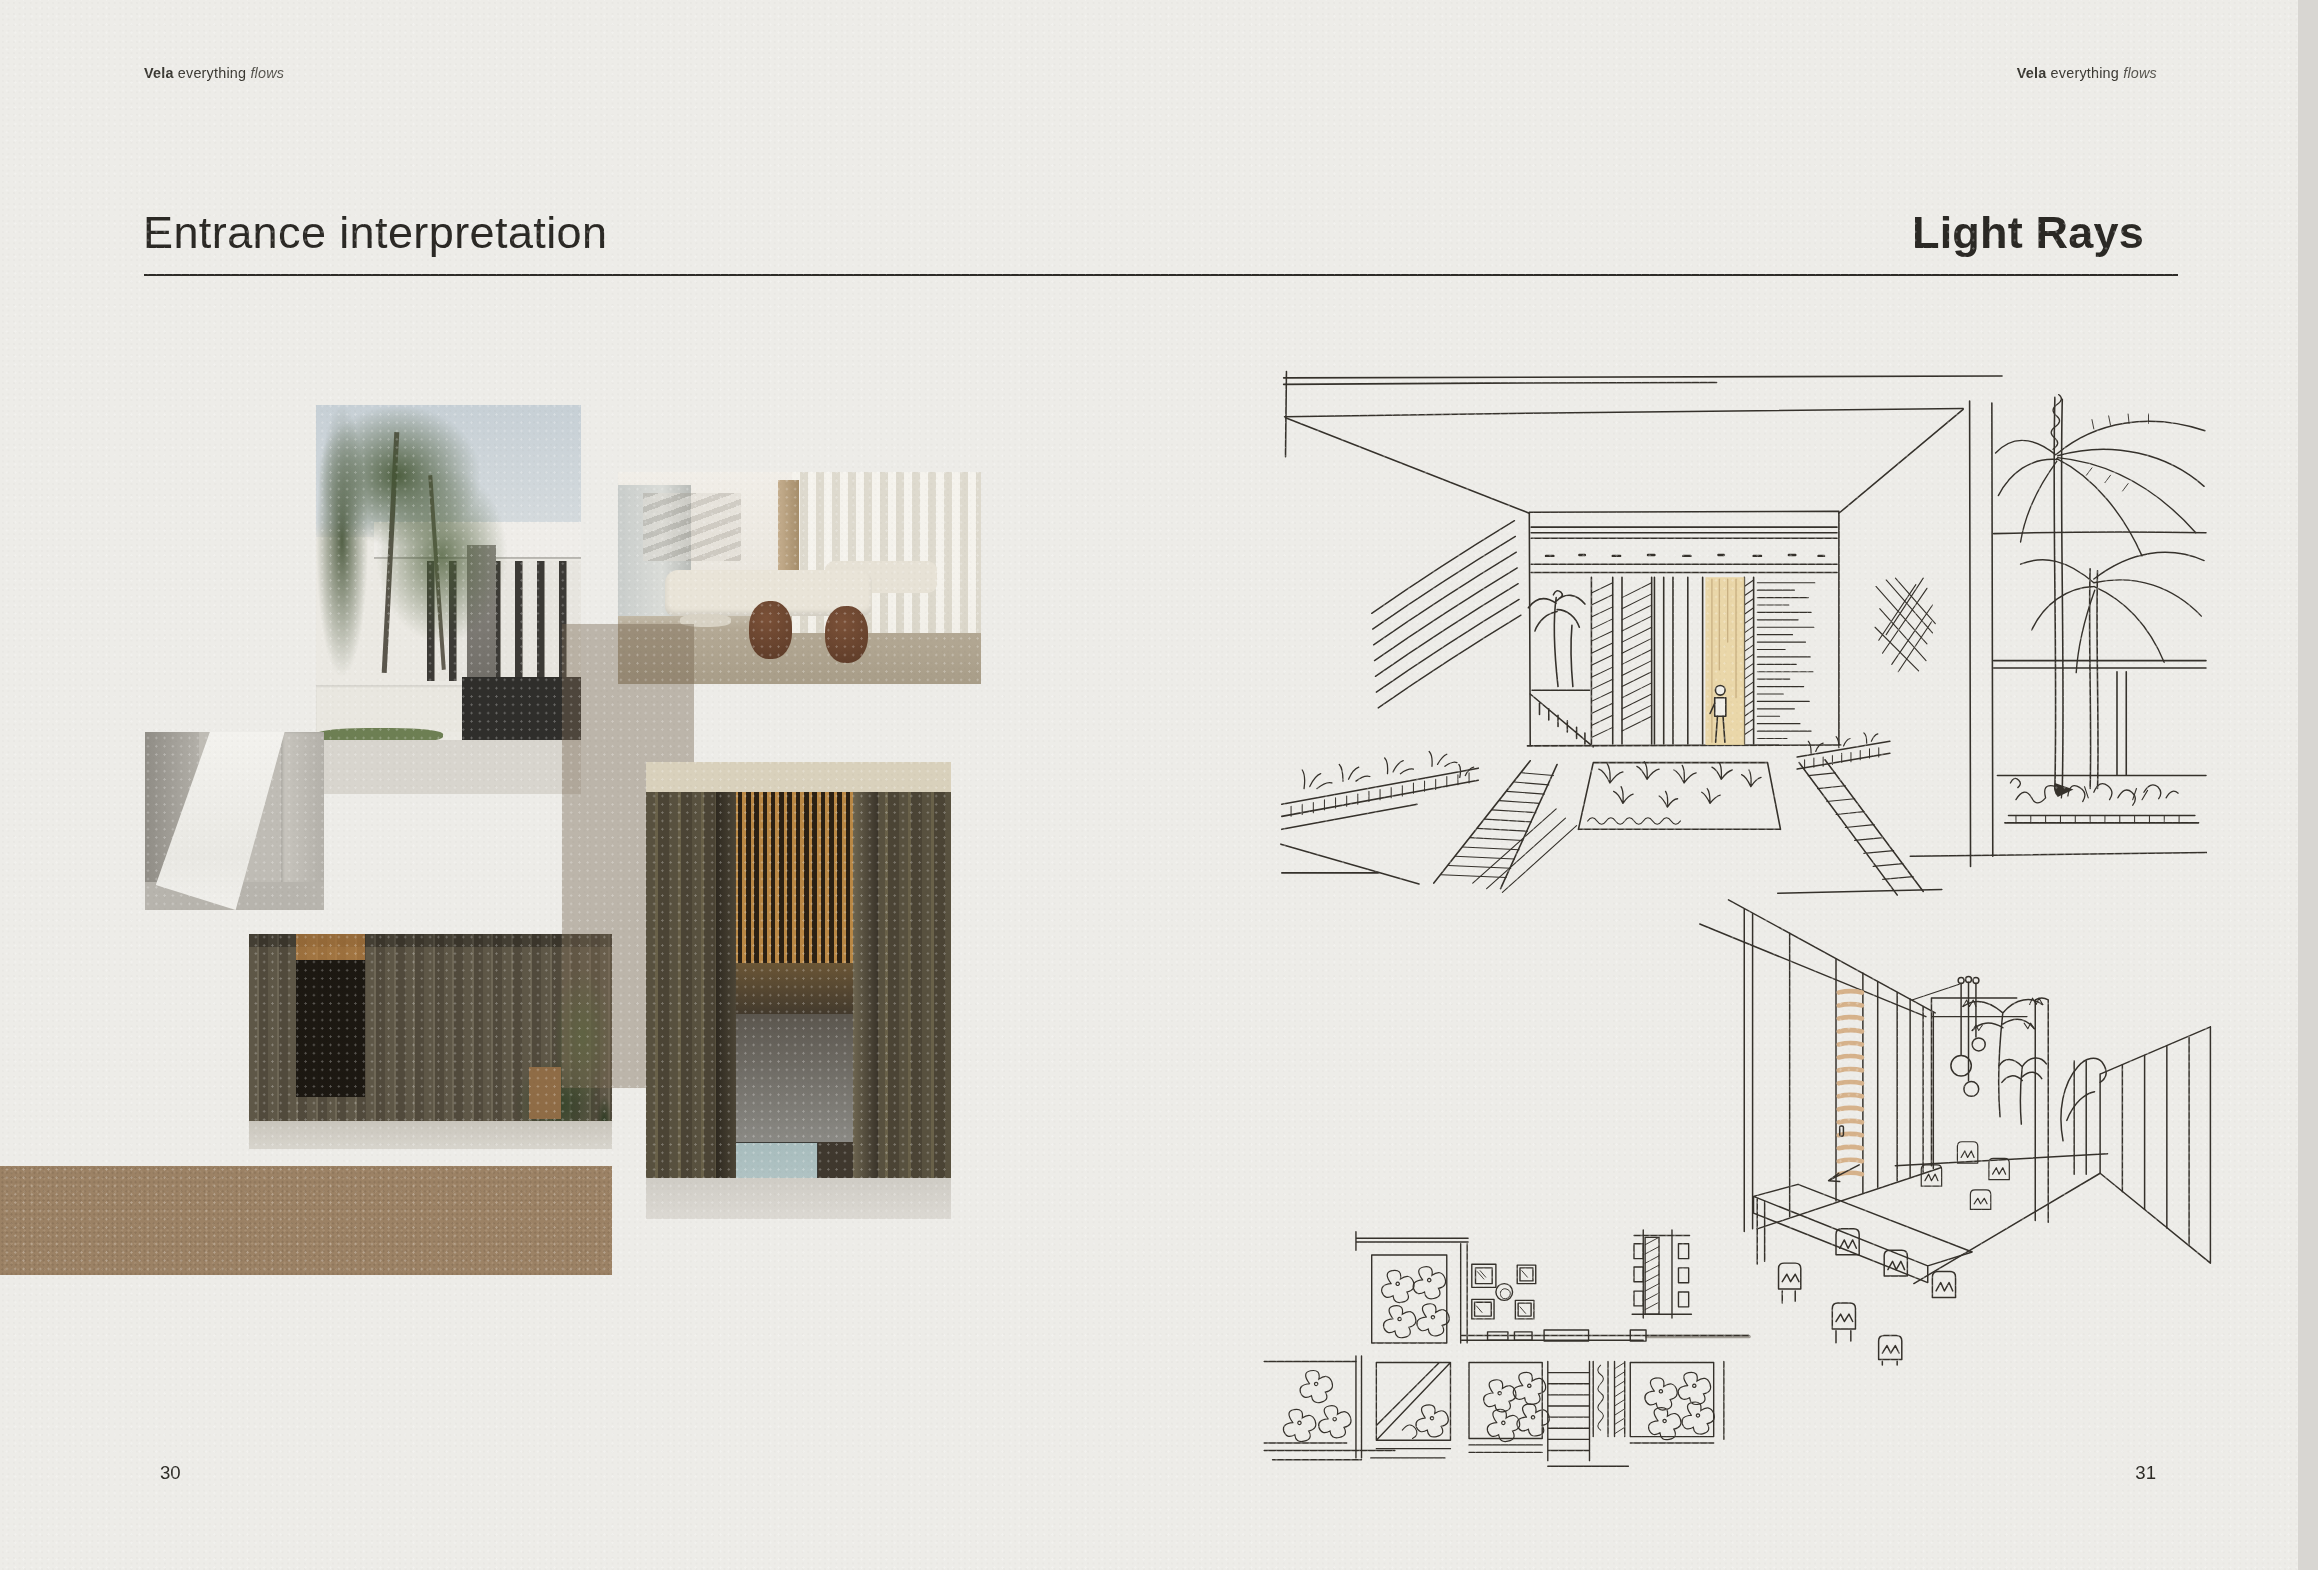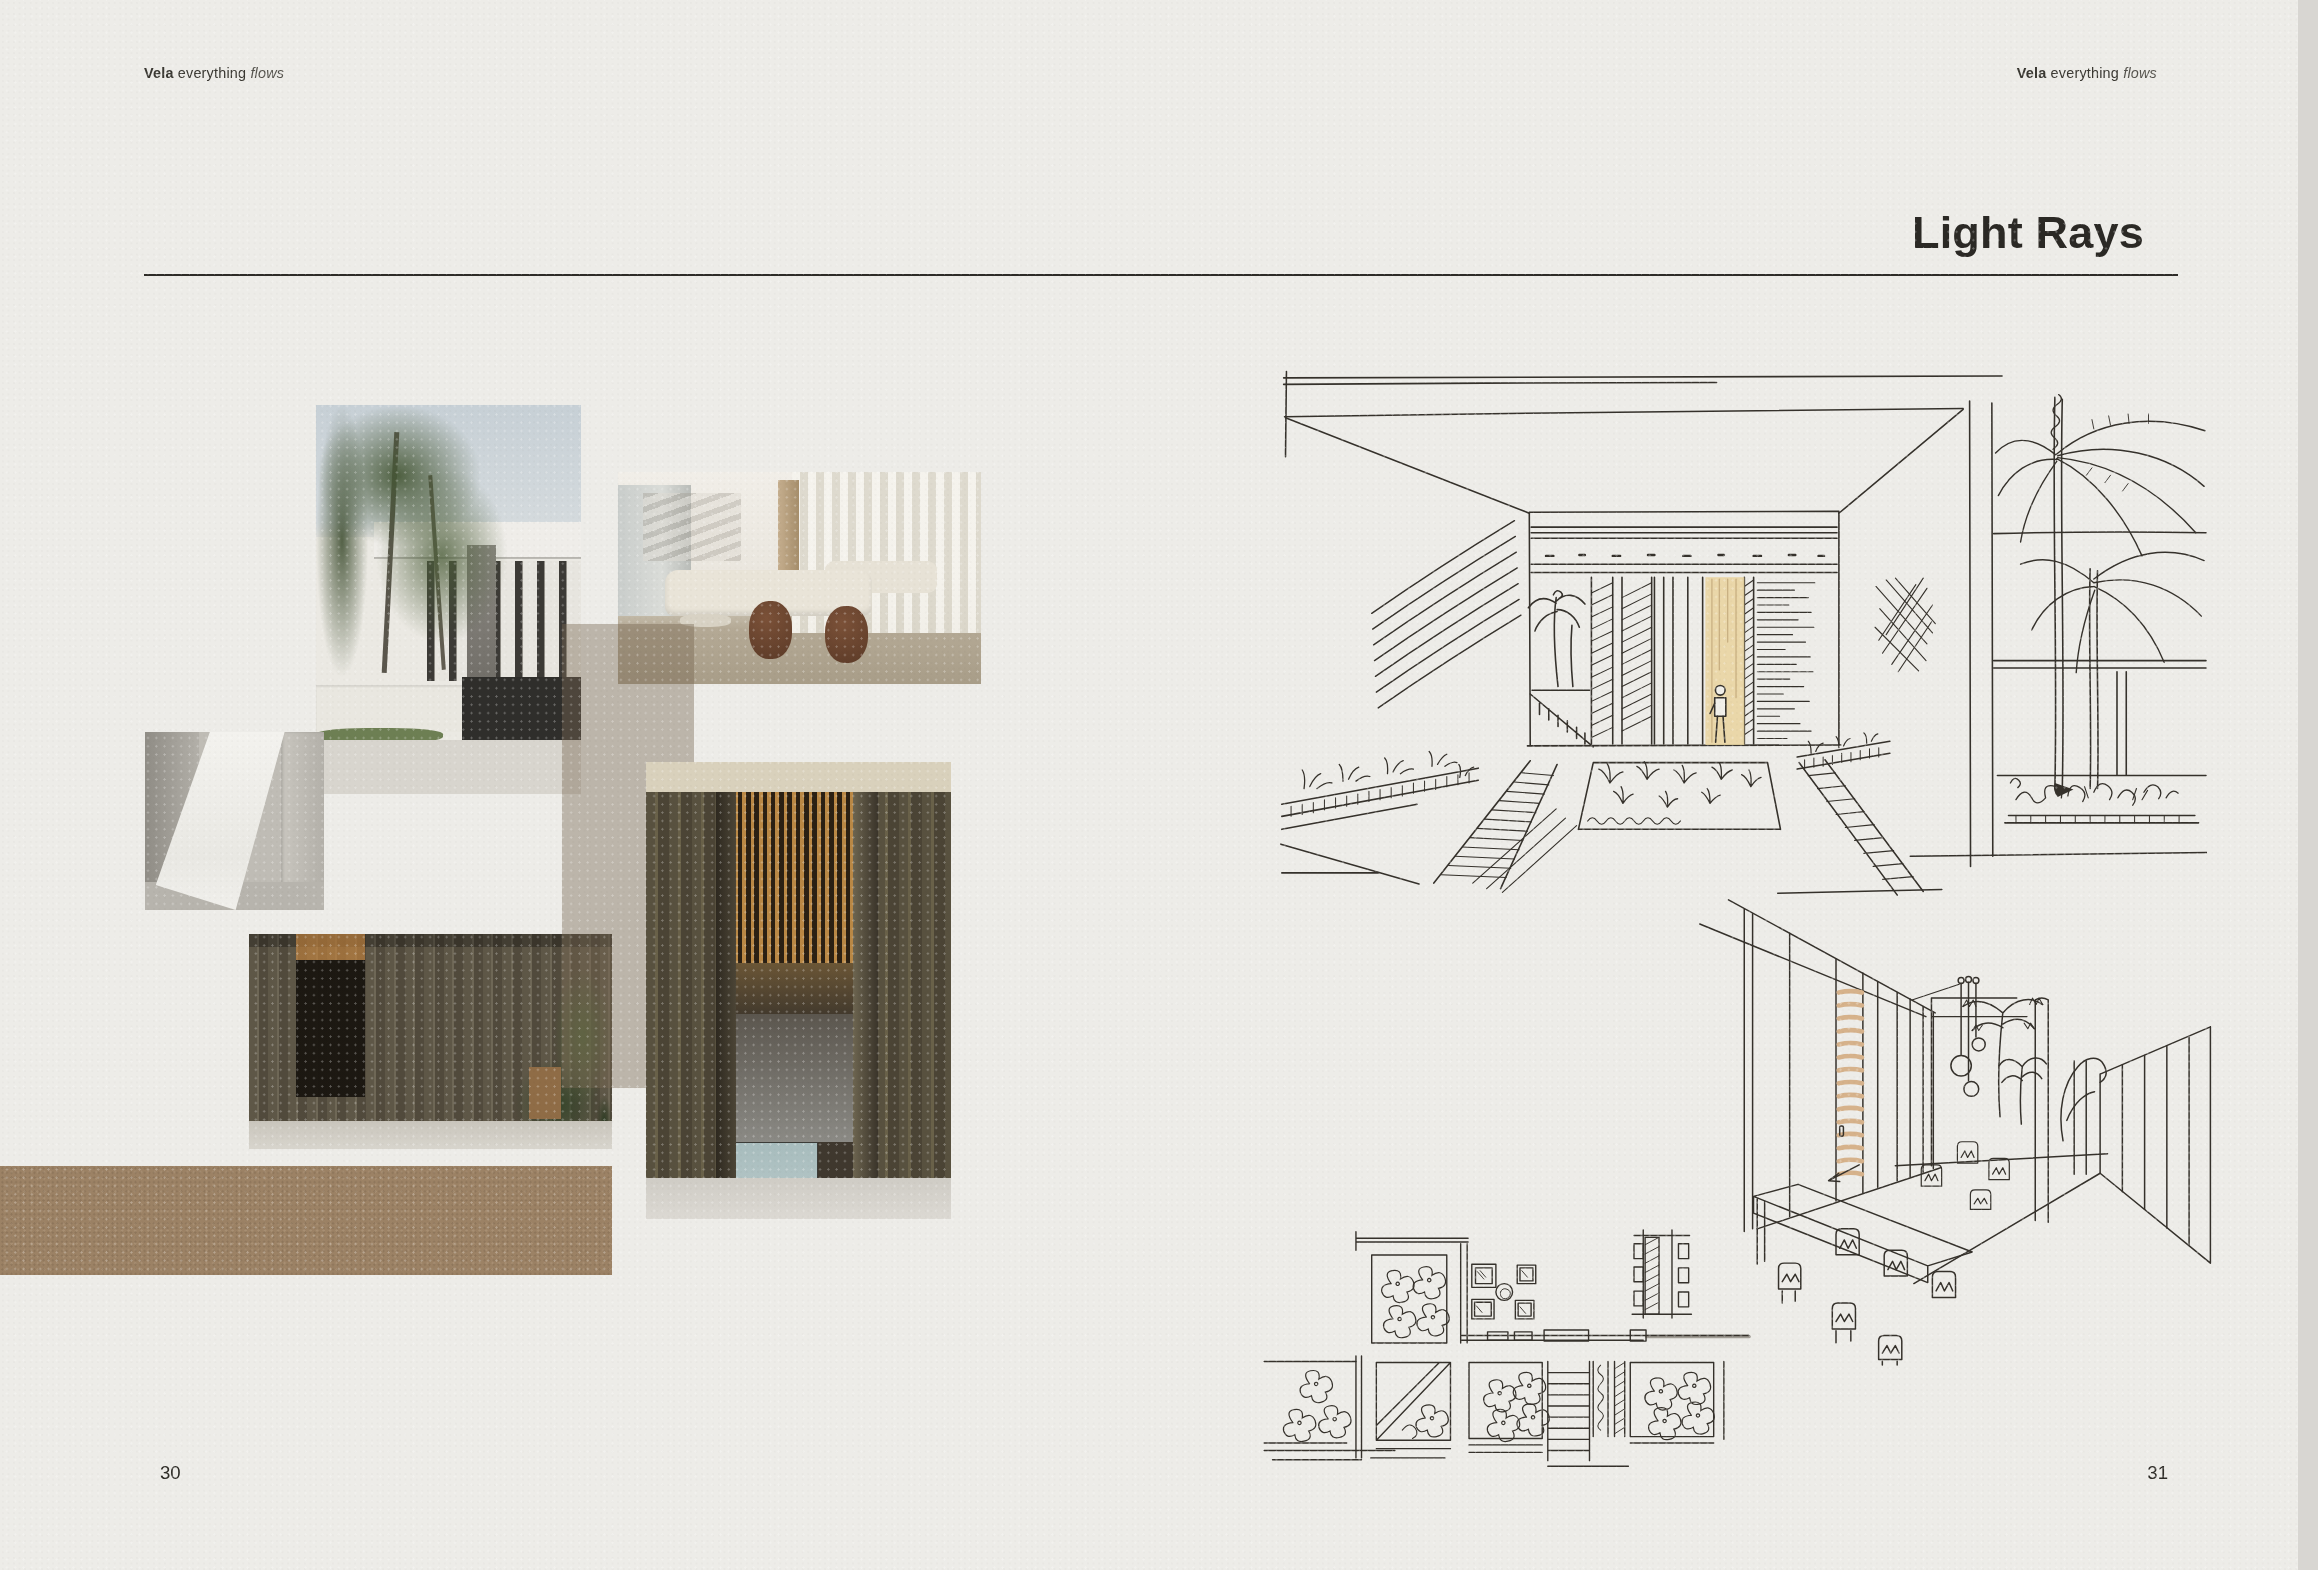--- a/index.html
+++ b/index.html
@@ -15,21 +15,21 @@
   .logo .b{font-weight:700;}
   .logo .i{font-style:italic;color:#55534d;}
   .logo-left{left:144px;}
   .logo-right{right:141px;text-align:right;}
   .heading{position:absolute;top:210px;font-size:45px;line-height:1;letter-spacing:0.4px;color:#2b2925;white-space:nowrap;}
   .heading-left{left:143px;font-weight:300;}
   .heading-right{right:154px;font-weight:700;letter-spacing:0.2px;}
   .rule{position:absolute;left:144px;top:274px;width:2034px;height:2.3px;background:#2d2b27;}
   .pageno{position:absolute;top:1462px;font-size:18.6px;font-weight:500;color:#2e2c27;}
   .pageno-left{left:160px;}
-  .pageno-right{right:130px;}
+  .pageno-right{right:142px;}
   
   .photo{position:absolute;overflow:hidden;}
   .photo>div{position:absolute;}
   .ph-villa{left:316px;top:405px;width:265px;height:389px;
      background:linear-gradient(180deg,#c7d0d6 0%,#d4dadd 30%,#e0e0dd 34%,#ebe9e3 34%);}
   .v-windows{left:42%;top:40%;width:58%;height:31%;
      background:repeating-linear-gradient(90deg,#3c3a36 0 6.5px,#908d86 6.5px 8.3px,#e7e5df 8.3px 22px);}
   .v-stone{left:57%;top:36%;width:11%;height:38%;background:linear-gradient(180deg,#8d8a84,#6f6c66);}
   .v-roof{left:22%;top:30%;right:0;height:9%;background:#efede9;box-shadow:0 1.9px 0 rgba(120,118,110,.45);}
   .v-fence{left:0;top:72%;width:60%;height:12%;background:#e9e7e0;box-shadow:inset 0 1.9px 1.9px rgba(0,0,0,.08);}
@@ -107,20 +107,21 @@
     <span class="b">Vela</span>
     <span>everything</span>
     <span class="i">flows</span>
   </div>
   <div class="logo logo-right">
     <span class="b">Vela</span>
     <span>everything</span>
     <span class="i">flows</span>
   </div>
 
+  <div class="heading heading-left">Entrance interpretation</div>
   <div class="heading heading-right">Light Rays</div>
   <div class="rule"></div>
 
   <div class="photo ph-villa">
     <div class="v-roof"></div>
     <div class="v-windows"></div>
     <div class="v-stone"></div>
     <div class="v-fence"></div>
     <div class="v-gate"></div>
     <div class="v-grass"></div>

